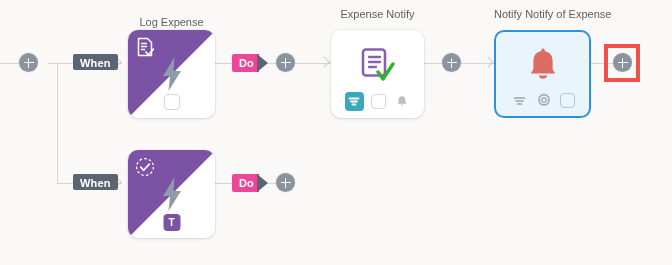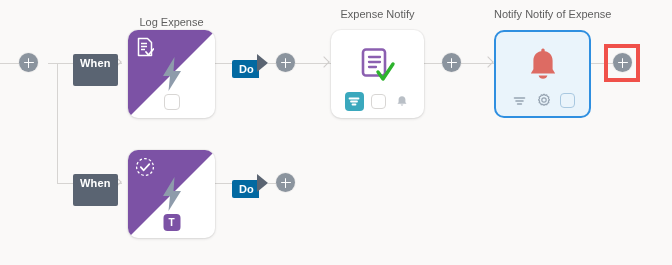--- a/index.html
+++ b/index.html
@@ -75,38 +75,38 @@
   }
 
   
   .when-pill {
     position: absolute;
     background: #5a6472;
     color: #ffffff;
     font-size: 11px;
     font-weight: bold;
     line-height: 18px;
-    height: 32px;
+    height: 16px;
     padding: 0 7px;
     border-radius: 2px;
     letter-spacing: 0.2px;
     cursor: pointer;
   }
 
   
   .do-pennant {
     position: absolute;
     height: 18px;
     cursor: pointer;
   }
   .do-pennant .do-body {
     position: absolute;
-    left: 0; top: 6px;
+    left: 0; top: 0;
     height: 18px;
-    background: #0369a1;
+    background: #ec4899;
     border-radius: 2px 0 0 2px;
     color: #ffffff;
     font-size: 11px;
     font-weight: bold;
     line-height: 18px;
     padding: 0 5px 0 7px;
   }
   .do-pennant .do-tip {
     position: absolute;
     top: 0;

